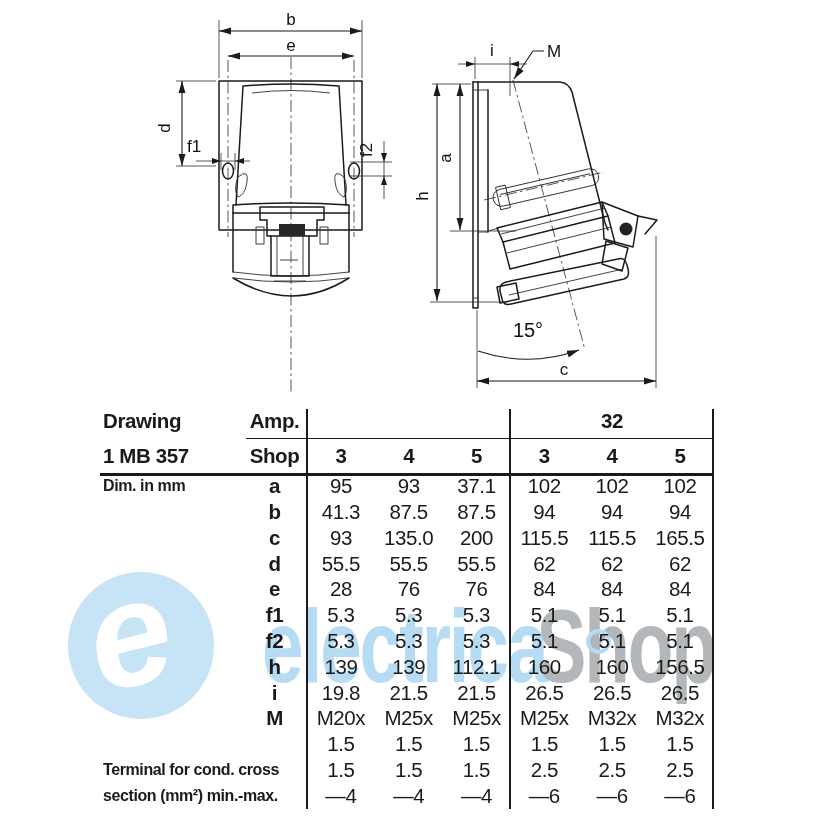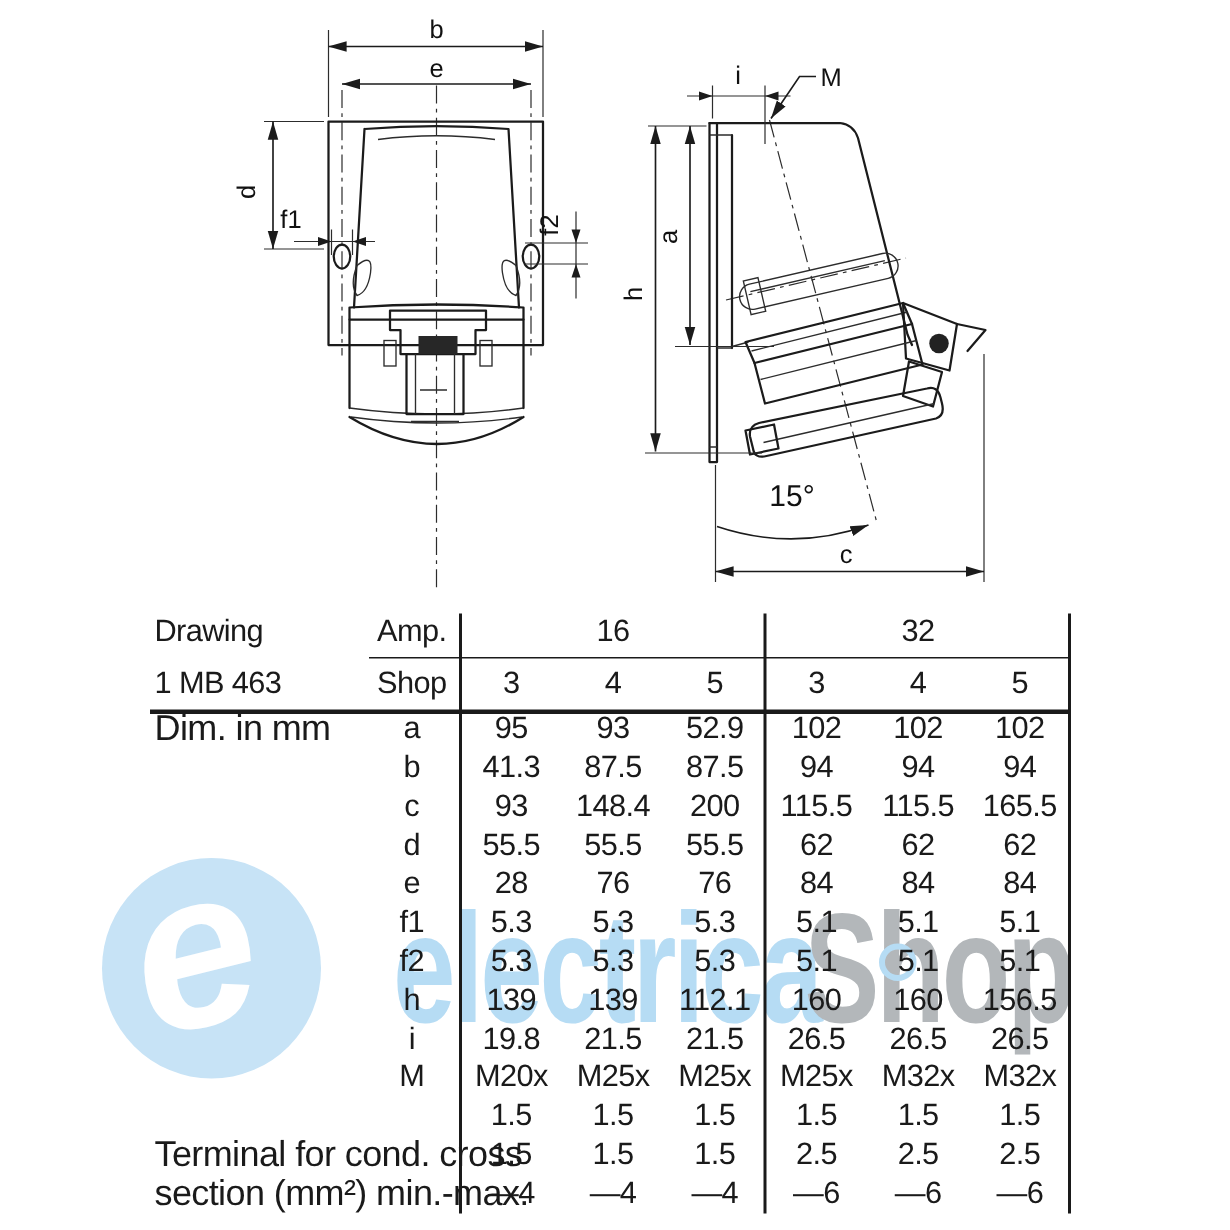--- a/index.html
+++ b/index.html
@@ -36,22 +36,22 @@
 
   
   .table-wrap{position:absolute;left:100px;top:404px;width:616px;height:406px;z-index:2;}
   .grid{display:grid;grid-template-columns:142px 65px repeat(6,67.8px);
     grid-template-rows:34px 35.5px repeat(13,25.8px);
     font-size:20.5px;letter-spacing:-0.4px;}
   .cell{display:flex;align-items:center;line-height:1;}
   .lbl{justify-content:flex-start;white-space:nowrap;padding-left:3px;}
   .mid{justify-content:center;}
   .num{justify-content:center;}
-  .bold{font-weight:normal;}
-  .small{font-size:24px;}
+  .bold{font-weight:bold;}
+  .small{font-size:16px;}
   .vline{position:absolute;top:5px;height:400px;width:1.7px;background:#1a1a1a;}
   .hline{position:absolute;background:#1a1a1a;}
   .hline1{top:33.5px;left:146px;width:467px;height:1.8px;}
   .hline2{top:69px;left:0;width:613.5px;height:2.6px;}
 </style>
 </head>
 <body>
 
 <div class="wm-layer">
   <div class="wm-disc">
@@ -164,50 +164,49 @@
     <path class="dn" d="M477,310 V388 M656,236 V388"></path>
     <line class="dim" x1="477" y1="381" x2="656" y2="381" marker-start="url(#arr)" marker-end="url(#arr)"></line>
     <text class="dt" x="564" y="375" text-anchor="middle">c</text>
   </g>
 </svg>
 
 <div class="table-wrap">
   <div class="grid">
       <div class="cell lbl bold">Drawing</div>
       <div class="cell mid bold">Amp.</div>
-      <div class="cell num bold" style="grid-column: 3 / span 3;">16</div>
       <div class="cell num bold" style="grid-column: 6 / span 3;">32</div>
-      <div class="cell lbl bold">1 MB 463</div>
+      <div class="cell lbl bold">1 MB 357</div>
       <div class="cell mid bold">Shop</div>
       <div class="cell num bold">3</div>
       <div class="cell num bold">4</div>
       <div class="cell num bold">5</div>
       <div class="cell num bold">3</div>
       <div class="cell num bold">4</div>
       <div class="cell num bold">5</div>
       <div class="cell lbl bold small">Dim. in mm</div>
       <div class="cell mid bold">a</div>
       <div class="cell num">95</div>
       <div class="cell num">93</div>
-      <div class="cell num">52.9</div>
+      <div class="cell num">37.1</div>
       <div class="cell num">102</div>
       <div class="cell num">102</div>
       <div class="cell num">102</div>
       <div class="cell lbl bold small"></div>
       <div class="cell mid bold">b</div>
       <div class="cell num">41.3</div>
       <div class="cell num">87.5</div>
       <div class="cell num">87.5</div>
       <div class="cell num">94</div>
       <div class="cell num">94</div>
       <div class="cell num">94</div>
       <div class="cell lbl bold small"></div>
       <div class="cell mid bold">c</div>
       <div class="cell num">93</div>
-      <div class="cell num">148.4</div>
+      <div class="cell num">135.0</div>
       <div class="cell num">200</div>
       <div class="cell num">115.5</div>
       <div class="cell num">115.5</div>
       <div class="cell num">165.5</div>
       <div class="cell lbl bold small"></div>
       <div class="cell mid bold">d</div>
       <div class="cell num">55.5</div>
       <div class="cell num">55.5</div>
       <div class="cell num">55.5</div>
       <div class="cell num">62</div>

